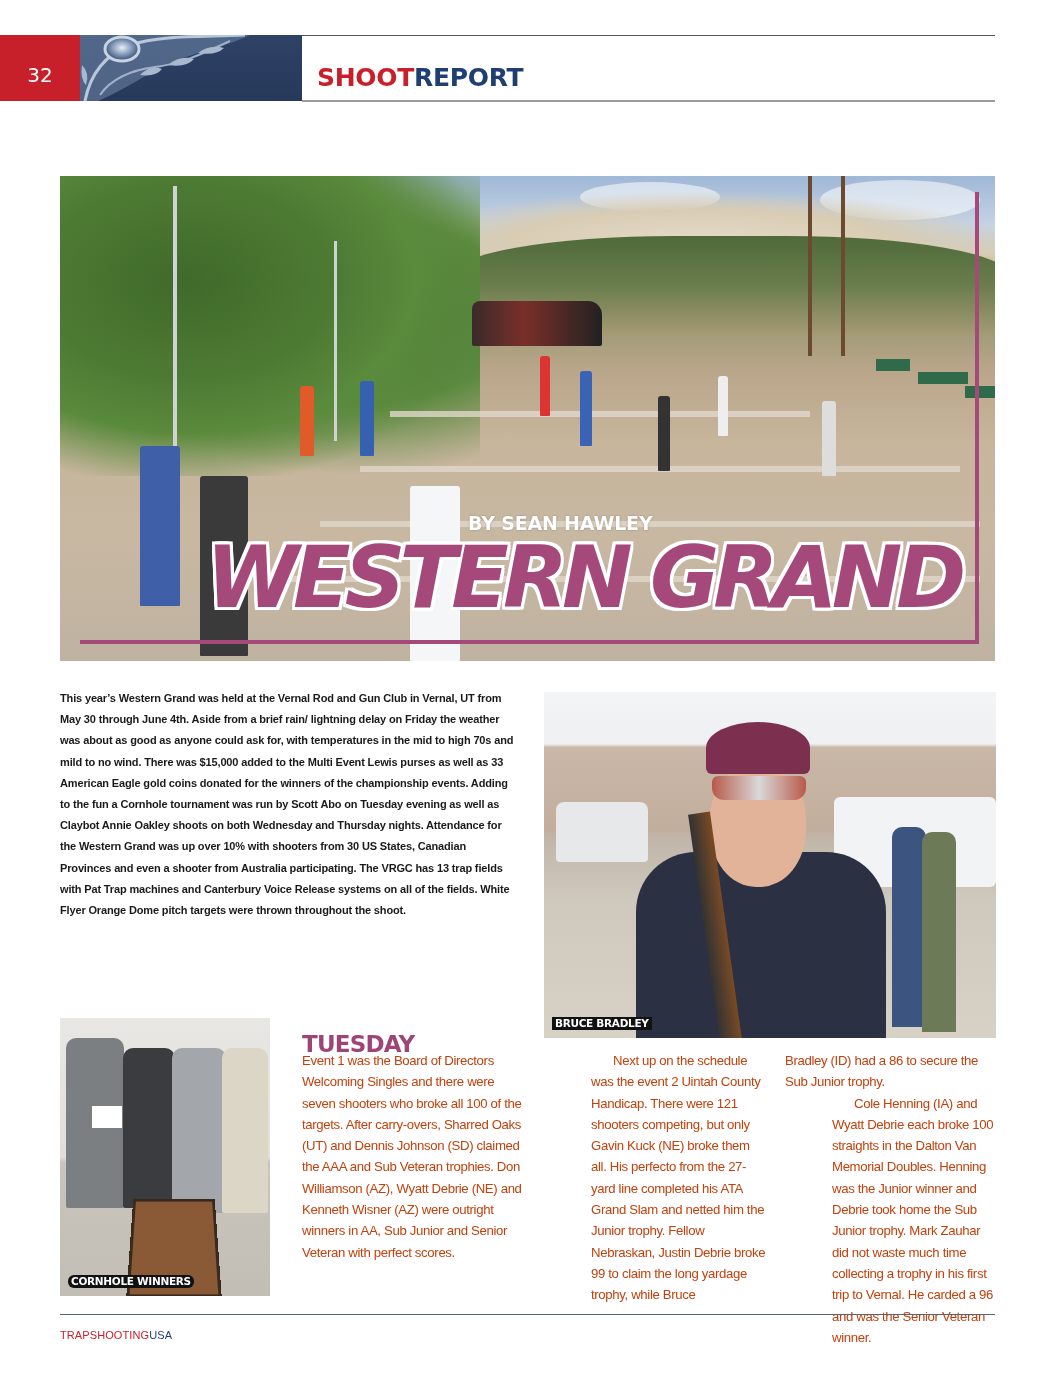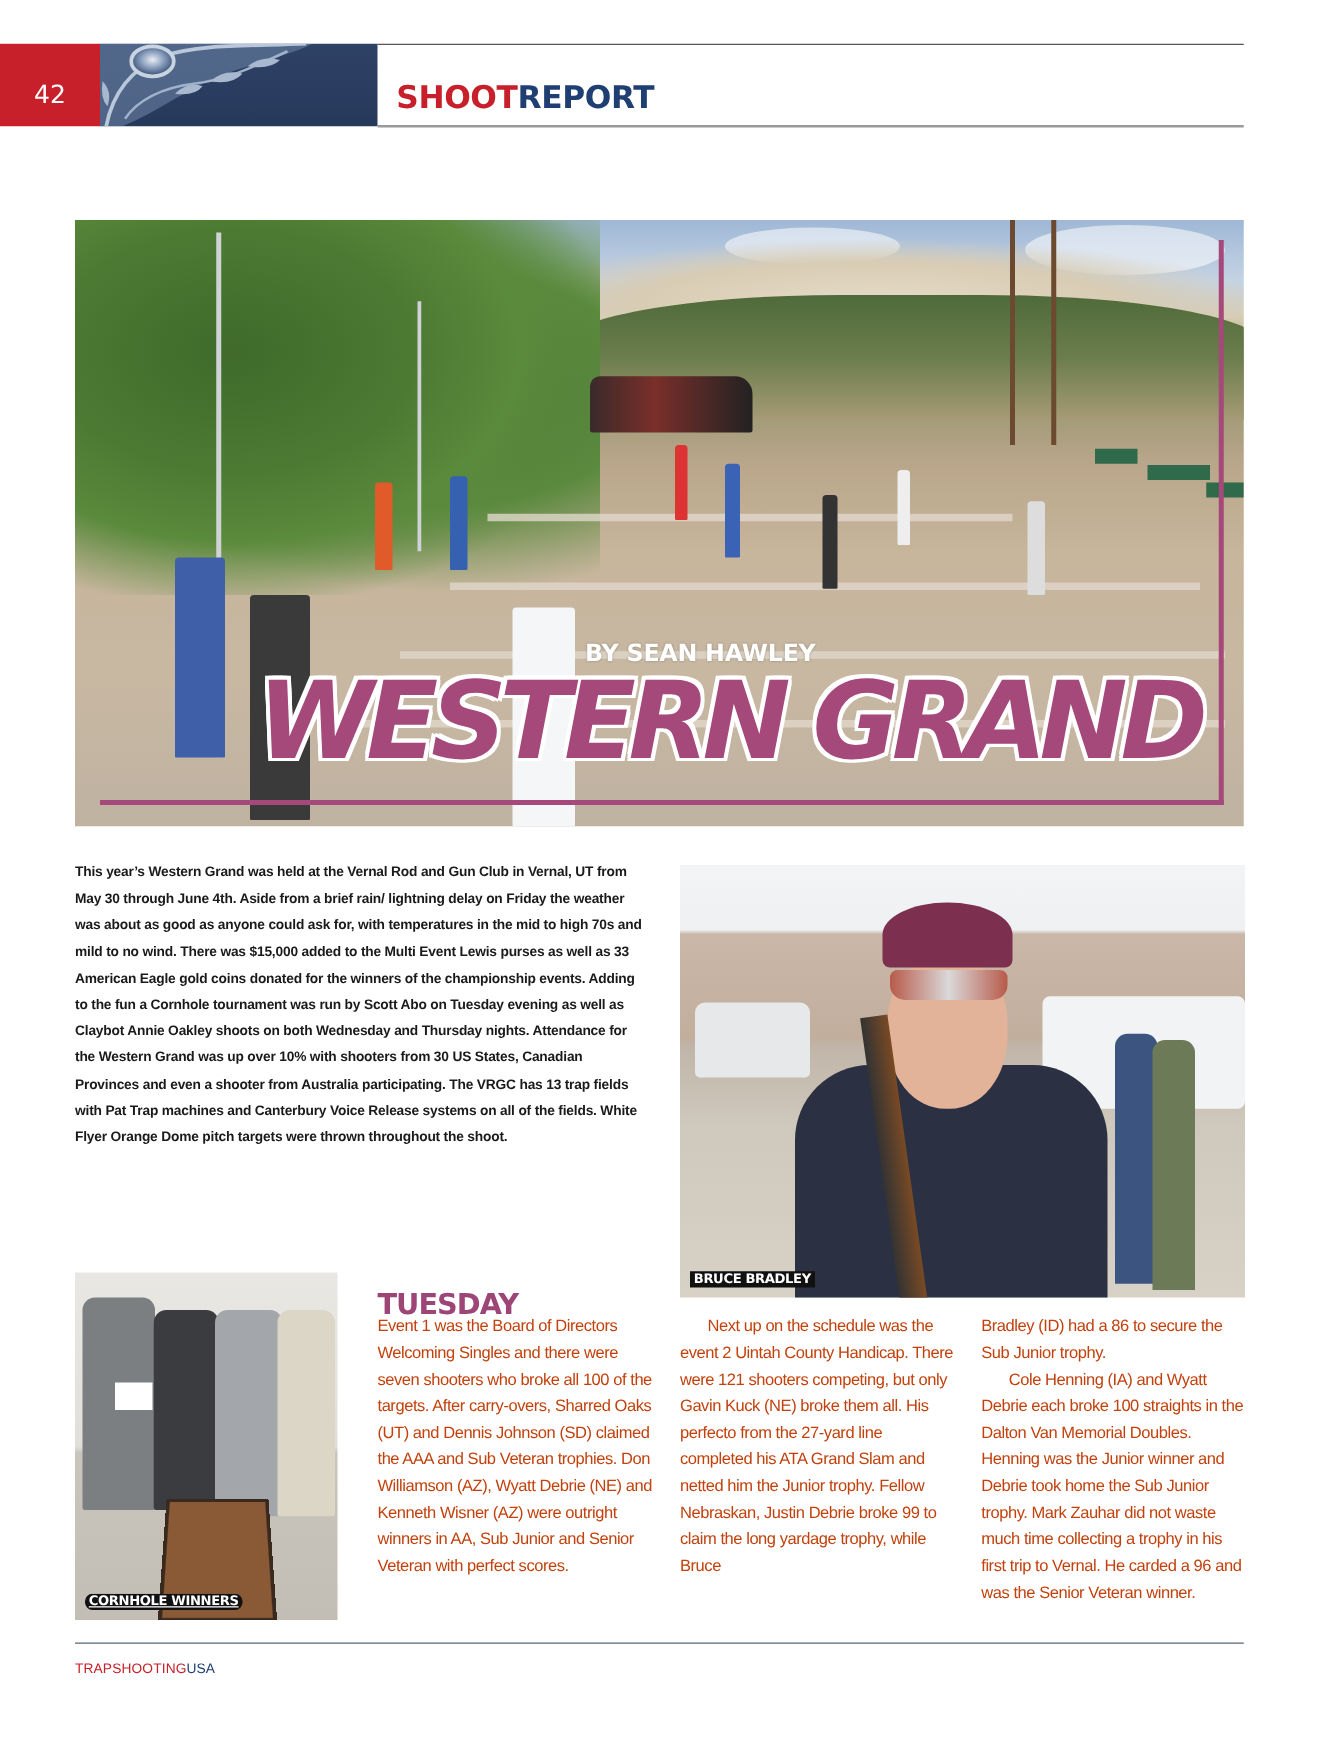--- a/index.html
+++ b/index.html
@@ -116,39 +116,39 @@
     .section-heading {
       position: absolute; left: 302px; top: 1011px;
       font-family: "DejaVu Sans", sans-serif; font-weight: bold; font-size: 23px; color: #9d4577; letter-spacing: -0.8px; margin-top: 20px;
     }
     .col {
       position: absolute;
       font-family: "Liberation Sans", sans-serif; font-size: 13.2px; line-height: 21.3px; color: #c2410c;
       letter-spacing: -0.35px;
     }
     .col p { margin: 0; }
-    .col p.indent { text-indent: 22px; }
+    .col p.indent { text-indent: 22px; margin-left: 47px; }
     .col-1 { left: 302px; top: 1050px; width: 222px; }
     .col-2 { left: 544px; top: 1050px; width: 222px; }
     .col-3 { left: 785px; top: 1050px; width: 212px; }
 
     
     .footer-rule { position: absolute; left: 60px; top: 1314px; width: 935px; height: 1px; background: #5a6676; }
     .footer-brand {
       position: absolute; left: 60px; top: 1329px;
       font-family: "Liberation Sans", sans-serif; font-size: 11px; letter-spacing: 0.1px;
     }
     .footer-brand .red { color: #c8202a; }
     .footer-brand .blue { color: #1f3f73; }
   </style>
 </head>
 <body>
 
 <div class="page-num-box">
-  <span>42</span>
+  <span>32</span>
 </div>
 <div class="ornament-panel">
   <svg width="222" height="66" viewBox="0 0 222 66">
     <defs>
       <radialGradient id="gem" cx="50%" cy="45%" r="55%">
         <stop offset="0%" stop-color="#e8eef6"></stop>
         <stop offset="55%" stop-color="#7f95b5"></stop>
         <stop offset="100%" stop-color="#33486c"></stop>
       </radialGradient>
     </defs>
@@ -215,21 +215,21 @@
   <div class="caption-tag" style="left:8px;top:325px;">BRUCE BRADLEY</div>
 </div>
 
 <div class="photo-cornhole">
   <div class="p" style="left:6px;top:20px;width:58px;height:170px;background:#7c7f82;"></div>
   <div class="p" style="left:63px;top:30px;width:52px;height:160px;background:#3a3c3f;"></div>
   <div class="p" style="left:112px;top:30px;width:54px;height:165px;background:#a3a6aa;"></div>
   <div class="p" style="left:162px;top:30px;width:46px;height:165px;background:#dcd6c6;"></div>
   <div style="position:absolute;left:32px;top:88px;width:30px;height:22px;background:#fff;"></div>
   <div class="board"></div>
-  <div class="caption-tag" style="left:8px;top:257px;border-radius:6px;text-decoration:underline;">CORNHOLE WINNERS</div>
+  <div class="caption-tag" style="left:8px;top:257px;border-radius:6px;">CORNHOLE WINNERS</div>
 </div>
 
 <div class="section-heading">TUESDAY</div>
 
 <div class="col col-1">
   <p>Event 1 was the Board of Directors Welcoming Singles and there were seven shooters who broke all 100 of the targets. After carry-overs, Sharred Oaks (UT) and Dennis Johnson (SD) claimed the AAA and Sub Veteran trophies. Don Williamson (AZ), Wyatt Debrie (NE) and Kenneth Wisner (AZ) were outright winners in AA, Sub Junior and Senior Veteran with perfect scores.</p>
 </div>
 <div class="col col-2">
   <p class="indent">Next up on the schedule was the event 2 Uintah County Handicap. There were 121 shooters competing, but only Gavin Kuck (NE) broke them all. His perfecto from the 27-yard line completed his ATA Grand Slam and netted him the Junior trophy. Fellow Nebraskan, Justin Debrie broke 99 to claim the long yardage trophy, while Bruce</p>
 </div>

